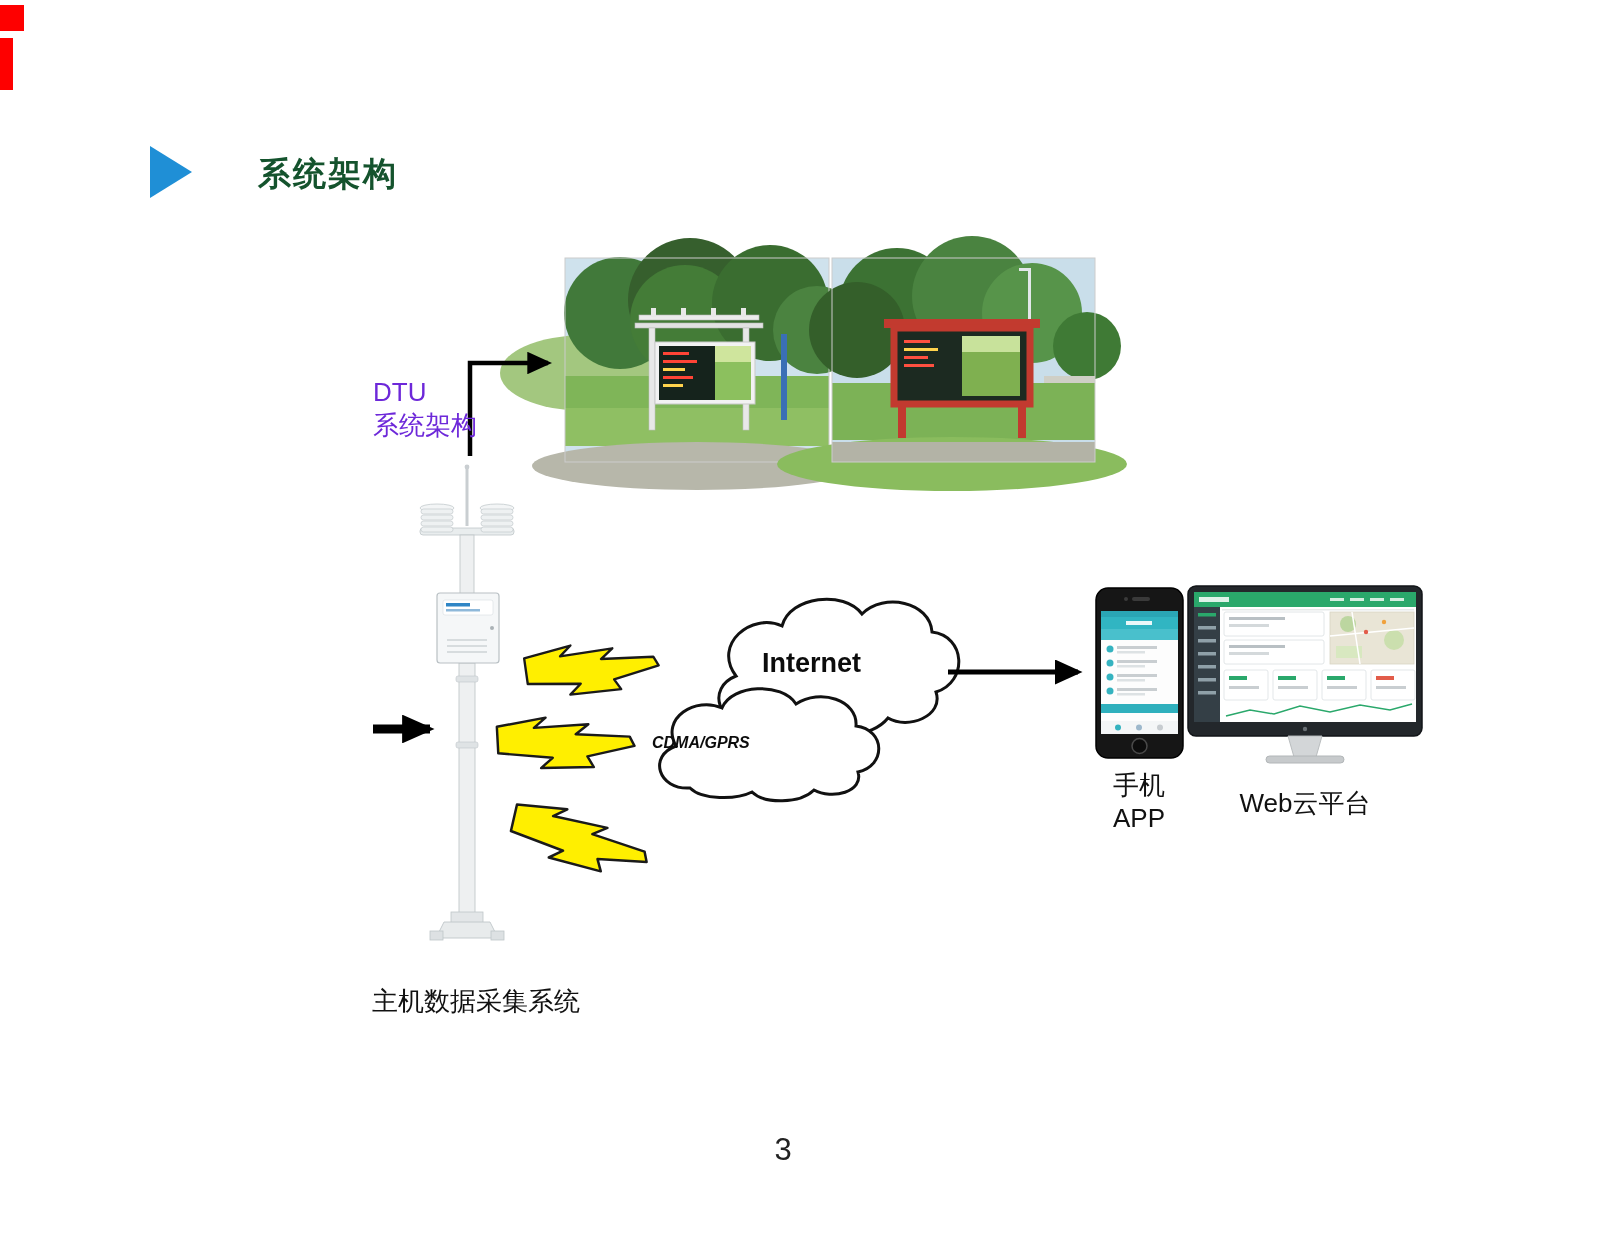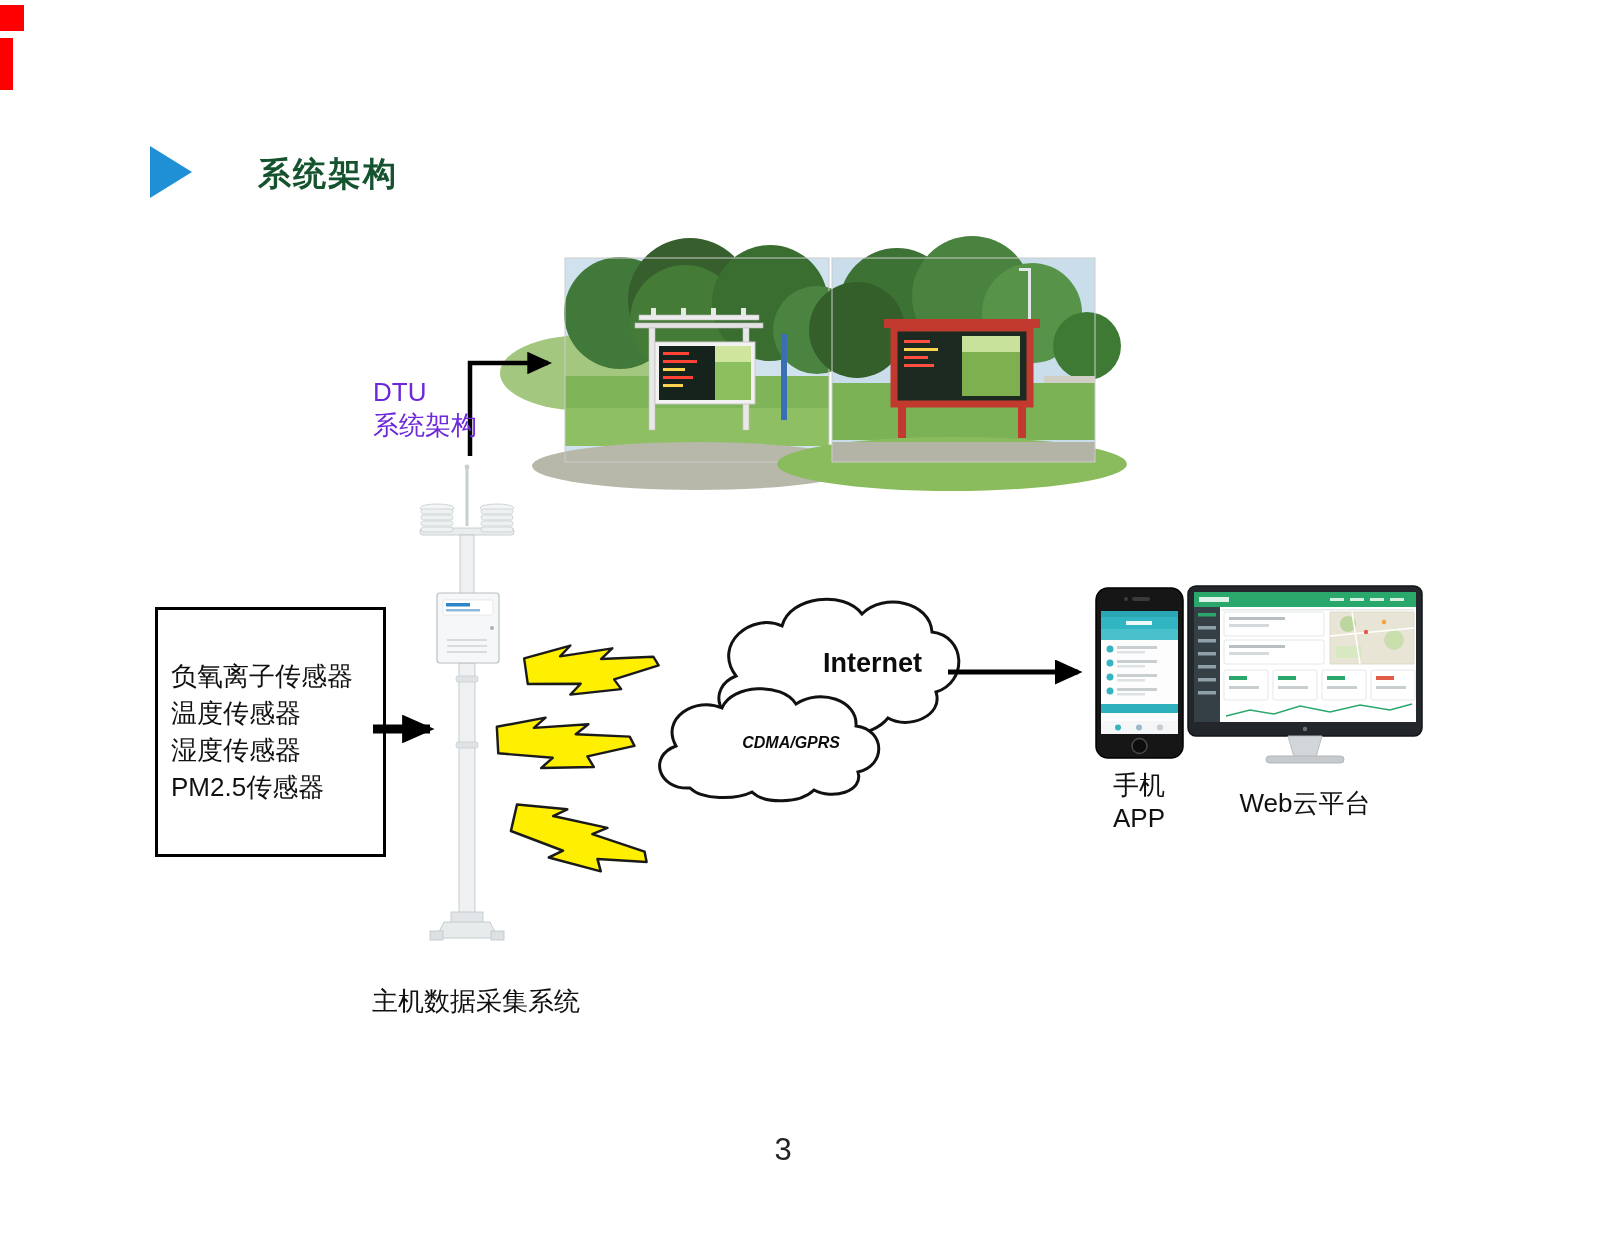--- a/index.html
+++ b/index.html
@@ -7,21 +7,21 @@
         font-family:"Liberation Sans","DejaVu Sans",sans-serif;color:#1a1a1a;}
   .abs{position:absolute;}
   .edge-mark{background:#fe0000;}
   .bullet-triangle{width:0;height:0;border-top:26px solid transparent;border-bottom:26px solid transparent;
         border-left:42px solid #1f8fd6;}
   .doc-title{font-size:33px;font-weight:700;color:#14532d;letter-spacing:2px;}
   .dtu-label{font-size:26px;line-height:33px;color:#6d28d9;}
   .sensor-box{left:155px;top:607px;width:212px;height:244px;border:3px solid #000;
         display:flex;flex-direction:column;justify-content:center;padding-left:13px;box-sizing:content-box;}
   .sensor-line{font-size:26px;line-height:37px;color:#111;}
-  .cloud-label{font-weight:700;color:#0c0c0c;text-align:right;}
+  .cloud-label{font-weight:700;color:#0c0c0c;text-align:left;}
   .caption{font-size:26px;color:#111;text-align:center;}
   .page-number{font-size:31px;color:#222;text-align:center;}
   svg{display:block;}
 </style>
 </head>
 <body>
 
 <div class="page">
 
   <div class="abs edge-mark" style="left:0;top:5px;width:24px;height:26px;"></div>
@@ -238,26 +238,20 @@
       <path d="M1288,736 L1322,736 L1316,757 L1294,757 Z" fill="#d3d6d8" stroke="#b9bdbf" stroke-width="1"></path>
       <rect x="1266" y="756" width="78" height="7" rx="3.5" fill="#c7cacc" stroke="#b2b6b8" stroke-width="1"></rect>
     </g>
   </svg>
 
   <div class="abs dtu-label" style="left:373px;top:376px;">
     <div>DTU</div>
     <div>系统架构</div>
   </div>
 
-  <div class="abs sensor-box">
-    <div class="sensor-line">负氧离子传感器</div>
-    <div class="sensor-line">温度传感器</div>
-    <div class="sensor-line">湿度传感器</div>
-    <div class="sensor-line">PM2.5传感器</div>
-  </div>
 
   <div class="abs cloud-label" style="left:762px;top:648px;width:160px;font-size:27px;">Internet</div>
   <div class="abs cloud-label" style="left:652px;top:734px;width:188px;font-size:16px;font-style:italic;">CDMA/GPRS</div>
 
   <div class="abs caption" style="left:372px;top:984px;">主机数据采集系统</div>
   <div class="abs caption" style="left:1089px;top:768px;width:100px;text-align:center;">手机APP</div>
   <div class="abs caption" style="left:1225px;top:774px;width:160px;text-align:center;margin-top:12px;">Web云平台</div>
 
   <div class="abs page-number" style="left:758px;top:1132px;width:50px;">3</div>
 </div>

